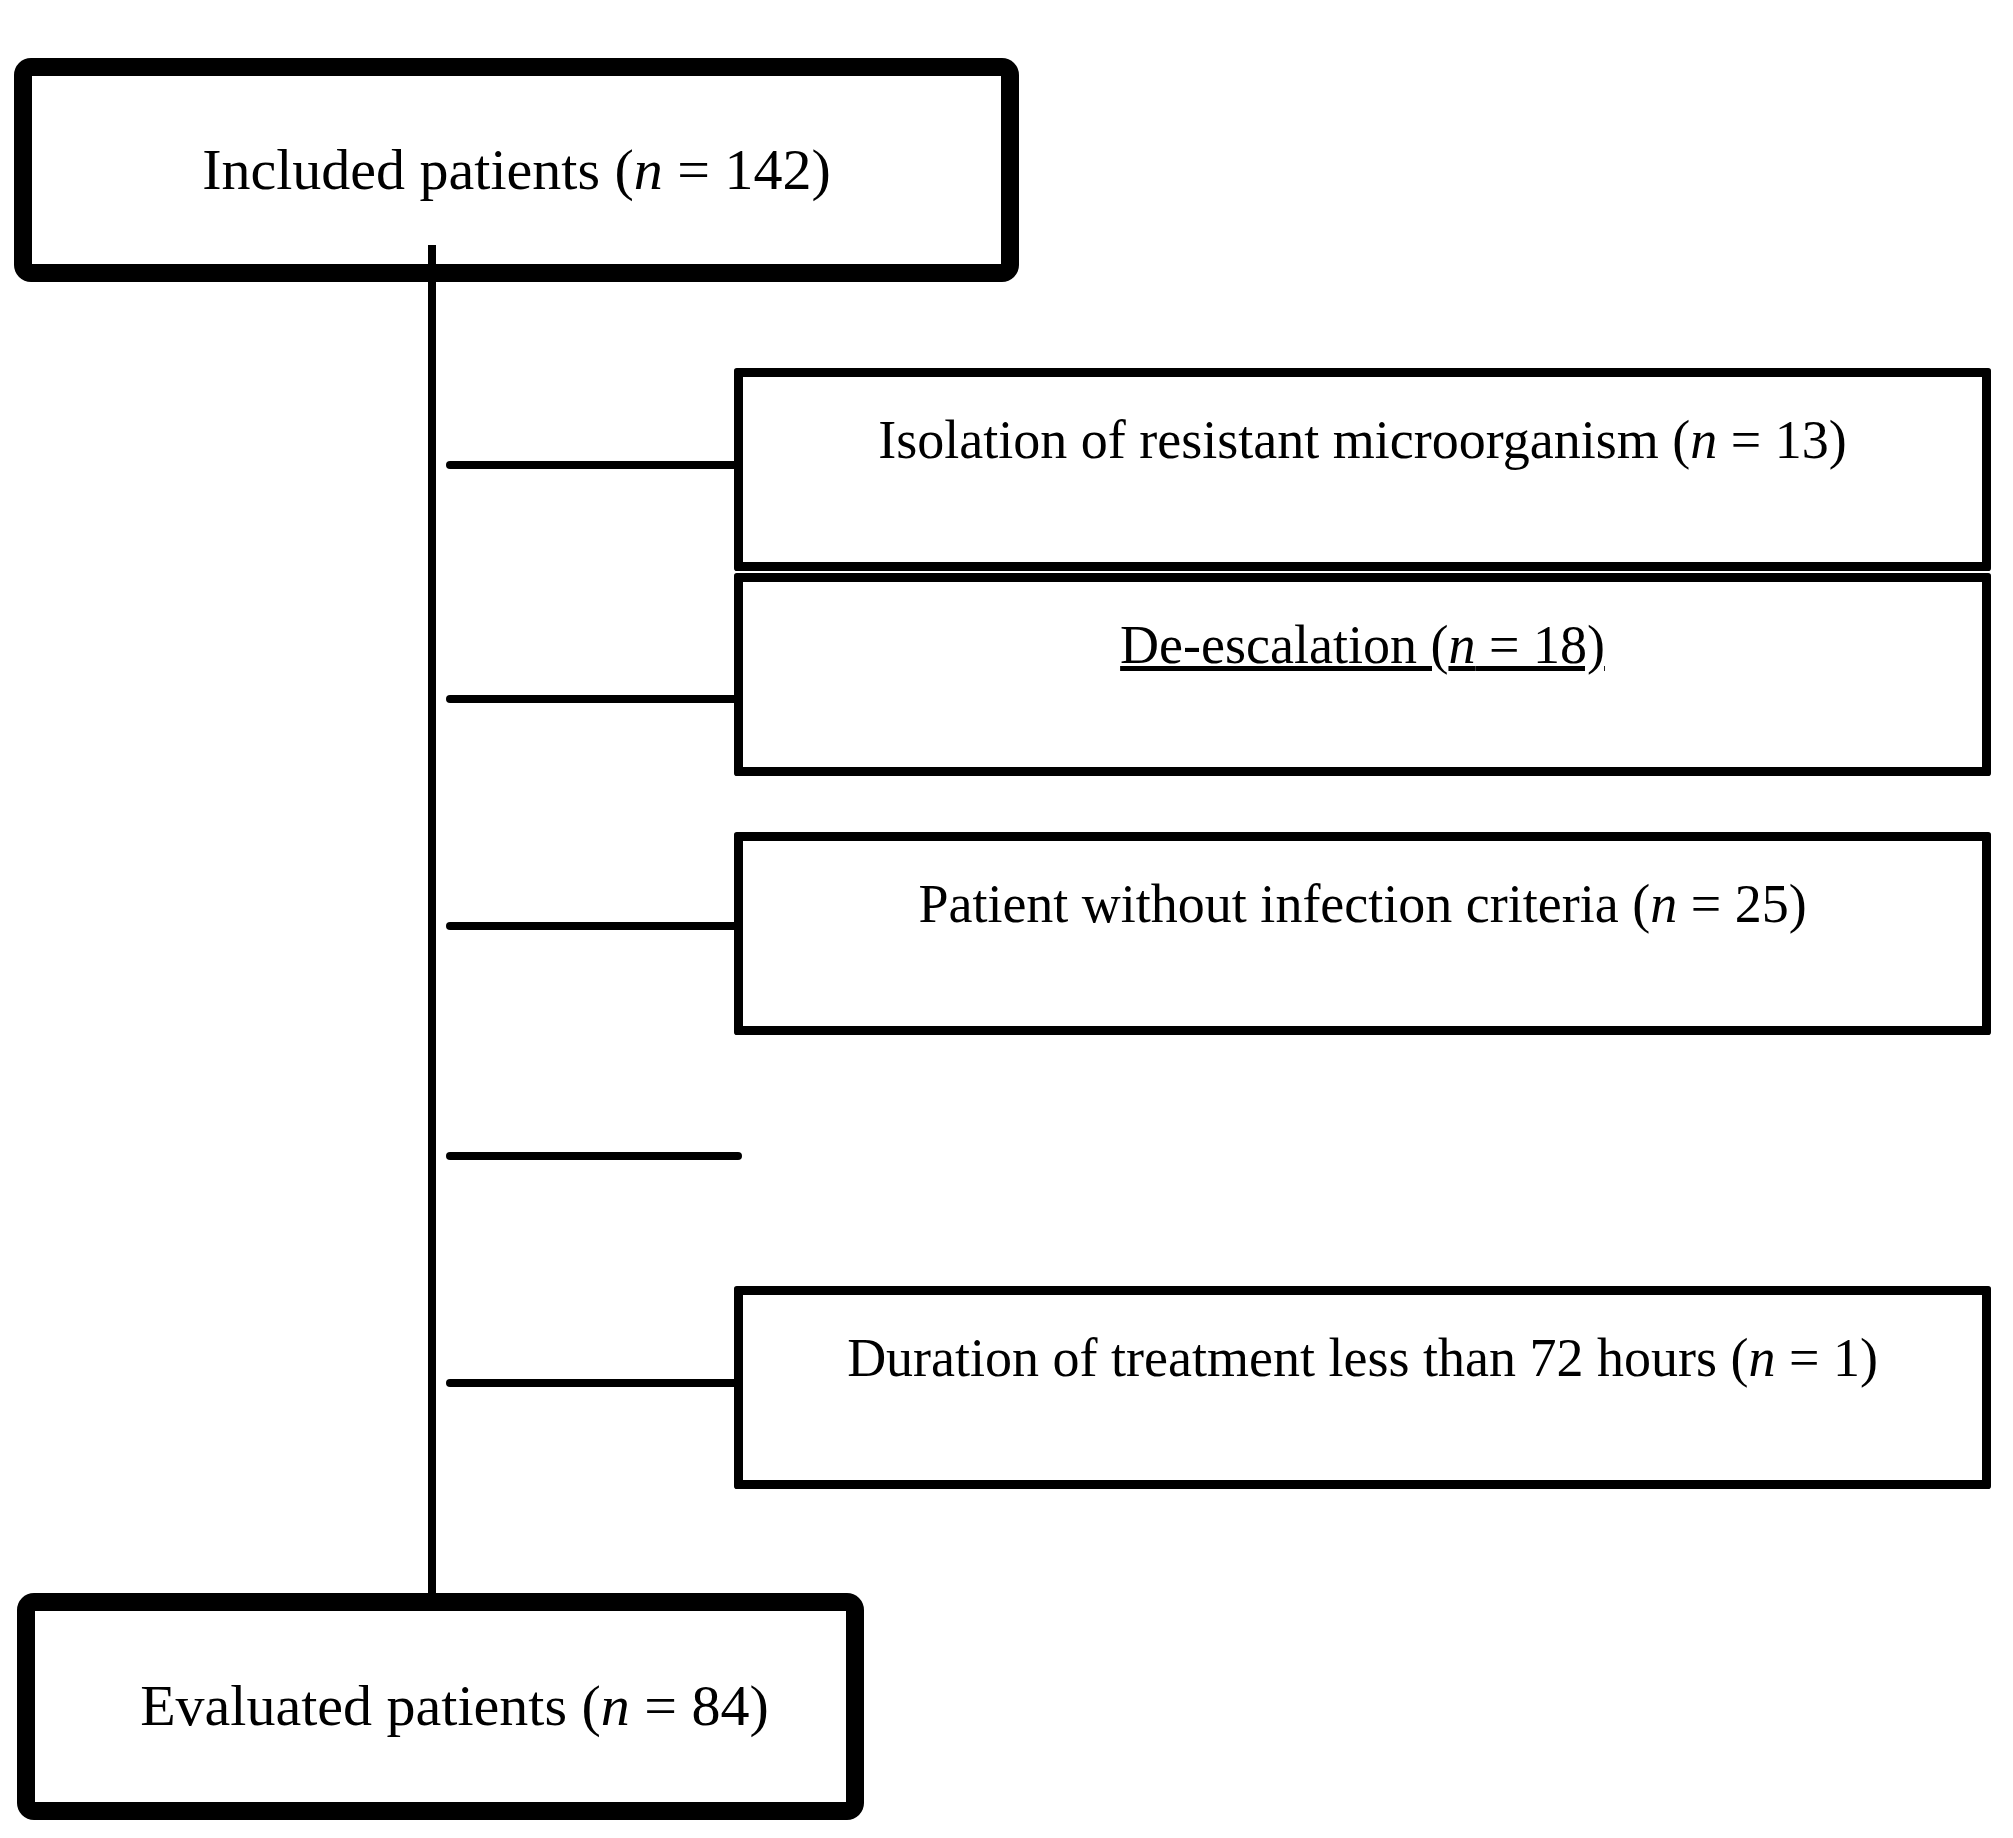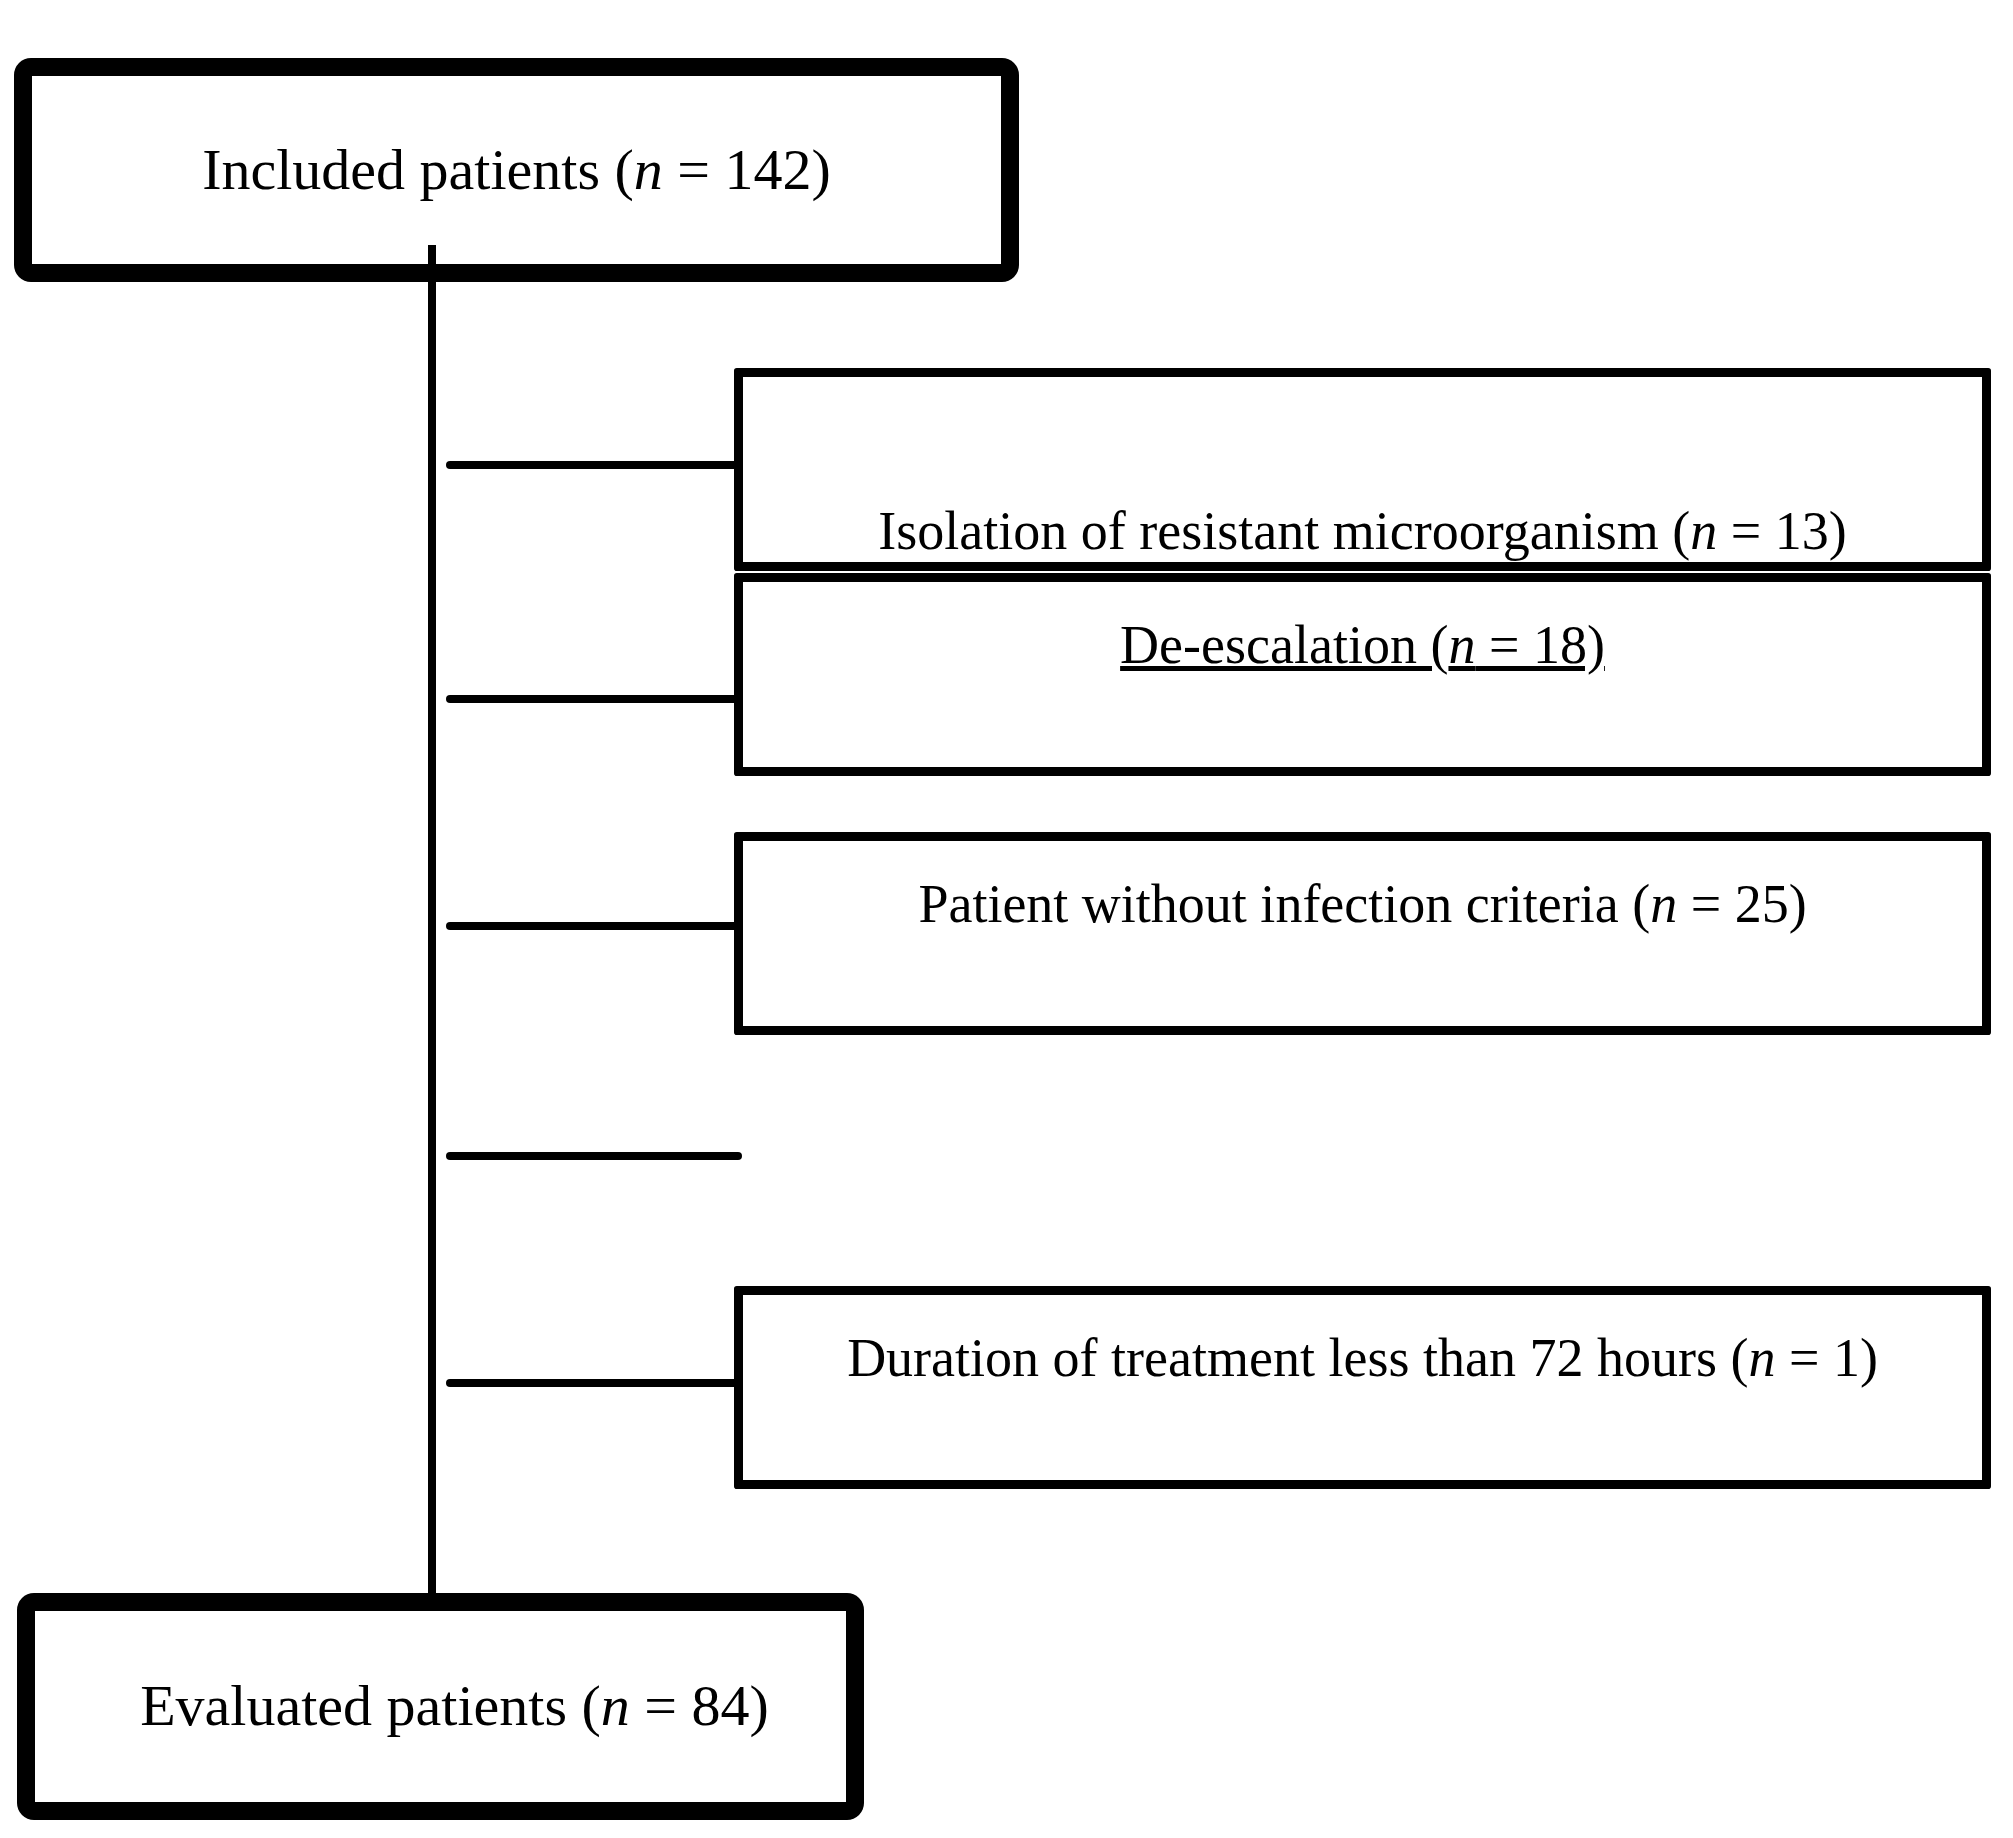--- a/index.html
+++ b/index.html
@@ -30,21 +30,21 @@
   .thin{
     border-width:9.3px;
     border-radius:2.8px;
     font-size:54px;
     align-items:flex-start;
     padding-top:32px;
   }
   .box-included{ left:14px;  top:23px;   width:1005px;  height:224px;margin-top:35px; }
   .box-evaluated{ left:17px; top:1593px; width:847px;  height:227px;padding-left:28px; }
   .excl{ left:734px; width:1257px; height:203px; }
-  .e0{ top:368px;align-items:flex-end; }
+  .e0{ top:368px; }
   .e1{ top:573px;text-decoration:underline; }
   .e2{ top:832px; }
   .e3{ top:1063px; }
   .e4{ top:1286px; }
   .vline{
     position:absolute;
     left:428px; top:245px;
     width:7.5px; height:1350px;
     background:#000000;
   }

